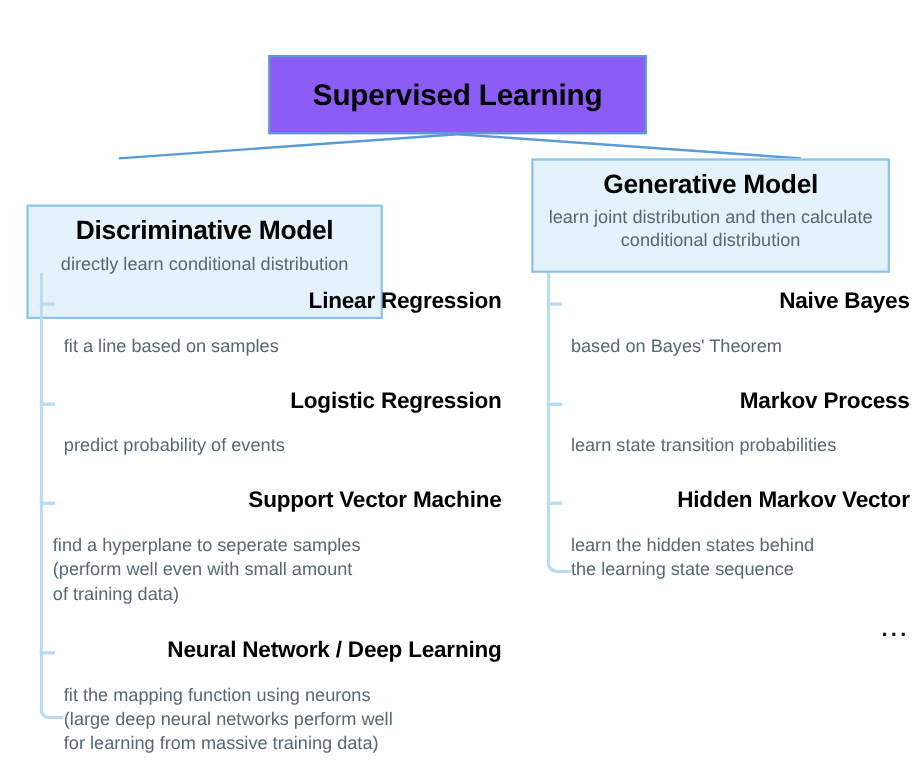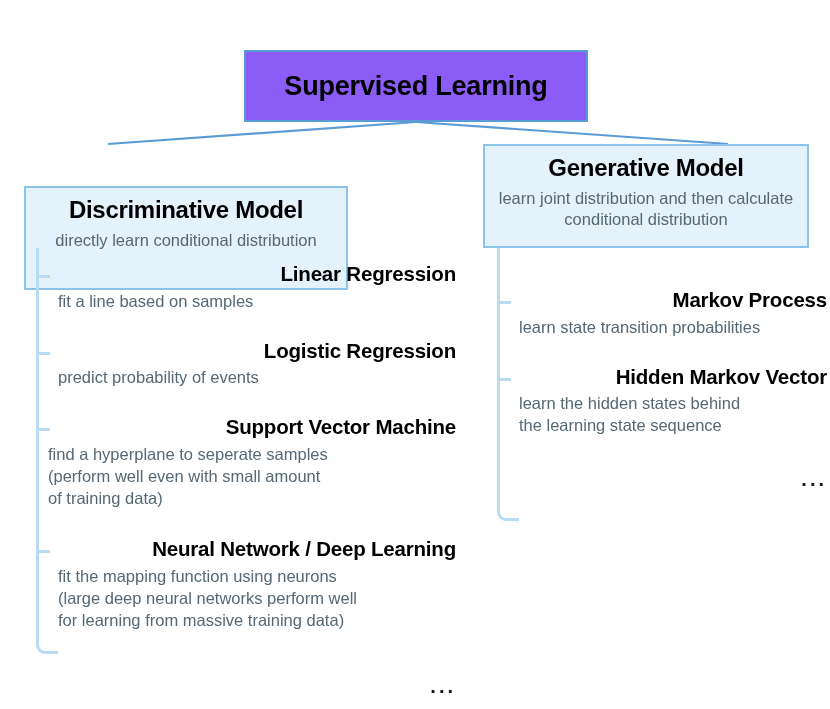--- a/index.html
+++ b/index.html
@@ -113,21 +113,21 @@
   .leaf-name {
     font-size: 20.5px;
     font-weight: bold;
     color: #000000;
     line-height: 1.2;
     letter-spacing: -0.2px;
     white-space: nowrap;
     text-align: right;
   }
   .leaf-desc {
-    margin-top: 4px;
+    margin-top: 18px;
     font-size: 16.5px;
     color: #556874;
     line-height: 1.33;
     white-space: pre-line;
   }
 
   
   .leaf.ellipsis .leaf-name {
     font-size: 20px;
     font-weight: bold;
@@ -183,20 +183,24 @@
         <div class="leaf-name">Neural Network / Deep Learning</div>
         <div class="leaf-desc">fit the mapping function using neurons
 (large deep neural networks perform well
 for learning from massive training data)</div>
       </div>
       <div class="leaf ellipsis" style="margin-top: 42px;">
         <div class="leaf-name">...</div>
       </div>
     </div>
   <div class="leaf-list right">
+      <div class="leaf">
+        <div class="leaf-name">Naive Bayes</div>
+        <div class="leaf-desc">based on Bayes' Theorem</div>
+      </div>
       <div class="leaf" style="margin-top: 26px;">
         <div class="leaf-name">Markov Process</div>
         <div class="leaf-desc">learn state transition probabilities</div>
       </div>
       <div class="leaf" style="margin-top: 26px;">
         <div class="leaf-name">Hidden Markov Vector</div>
         <div class="leaf-desc">learn the hidden states behind
 the learning state sequence</div>
       </div>
       <div class="leaf ellipsis" style="margin-top: 30px;">

